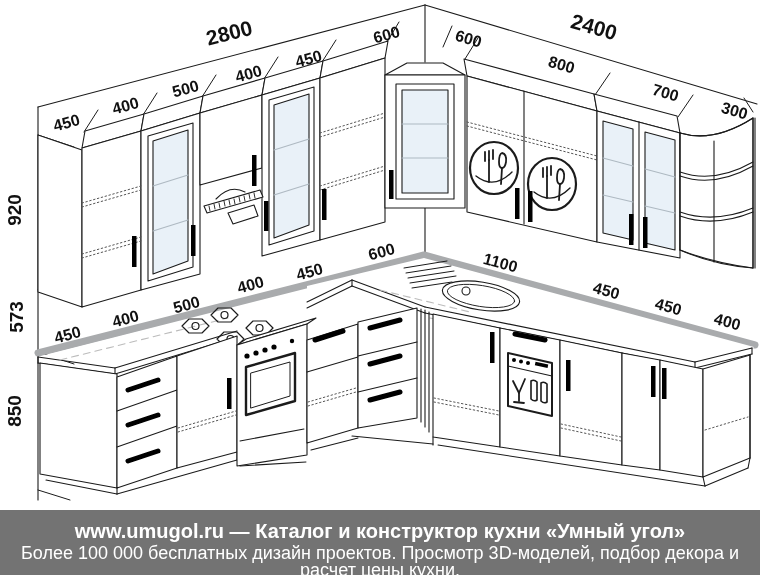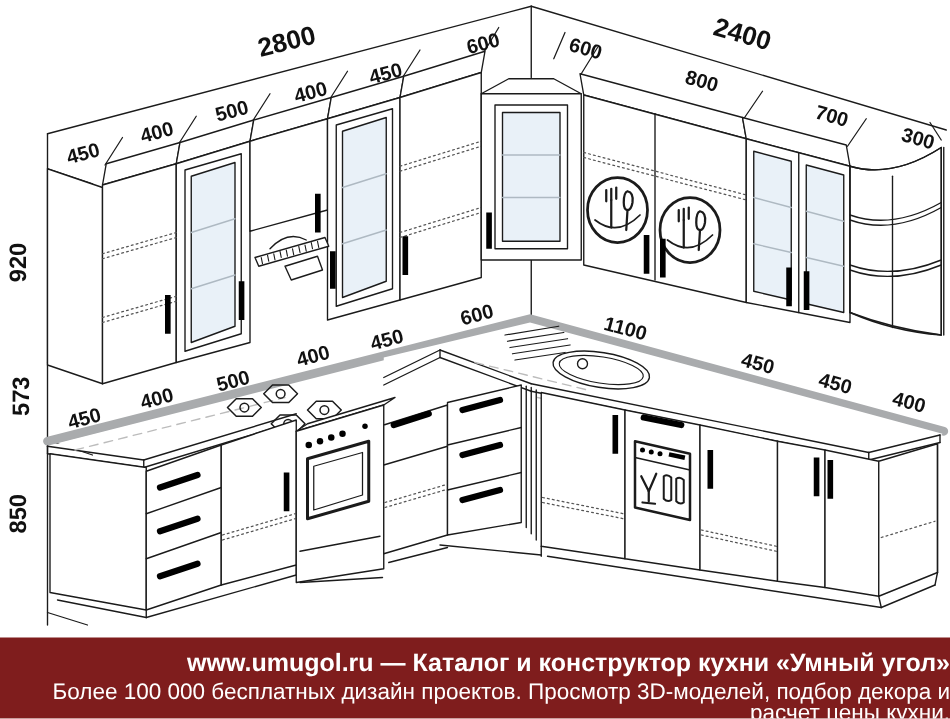--- a/index.html
+++ b/index.html
@@ -405,18 +405,18 @@
     <text class="dim dim-small" x="311" y="277" text-anchor="middle" transform="rotate(-15 311 277)">450</text>
     <text class="dim dim-small" x="383" y="257" text-anchor="middle" transform="rotate(-15 383 257)">600</text>
 
     <text class="dim dim-small" x="499" y="268" text-anchor="middle" transform="rotate(15 499 268)">1100</text>
     <text class="dim dim-small" x="605" y="296" text-anchor="middle" transform="rotate(15 605 296)">450</text>
     <text class="dim dim-small" x="667" y="312" text-anchor="middle" transform="rotate(15 667 312)">450</text>
     <text class="dim dim-small" x="726" y="327" text-anchor="middle" transform="rotate(15 726 327)">400</text>
   </g>
 </svg>
 
-<div class="footer" style="background: #7f1d1d; color: rgb(255, 255, 255); text-align: right;">
+<div class="footer" style="background: #737373; color: rgb(255, 255, 255);">
   <p class="t1">www.umugol.ru — Каталог и конструктор кухни «Умный угол»</p>
   <p class="t2">Более 100 000 бесплатных дизайн проектов. Просмотр 3D-моделей, подбор декора и расчет цены кухни.</p>
 </div>
 
 </div>
 
 </body></html>

